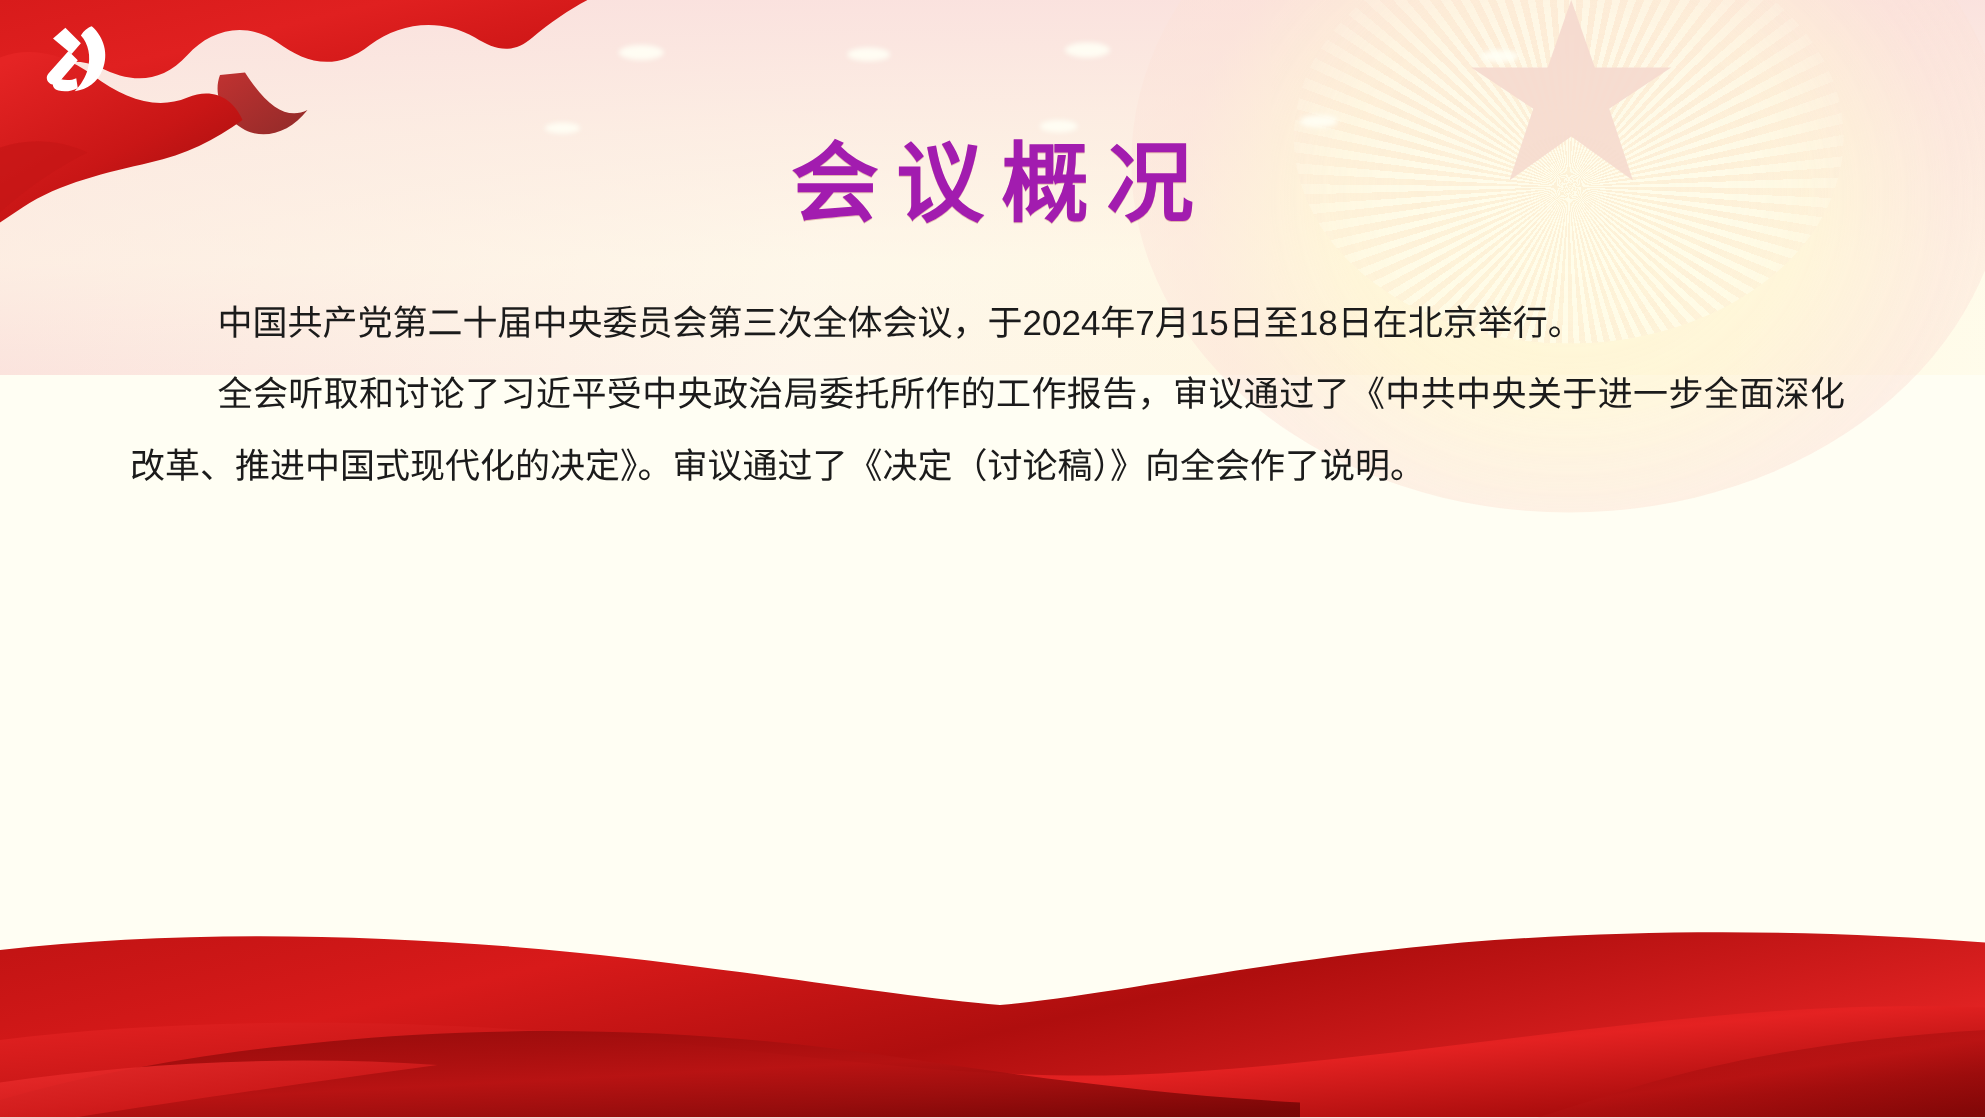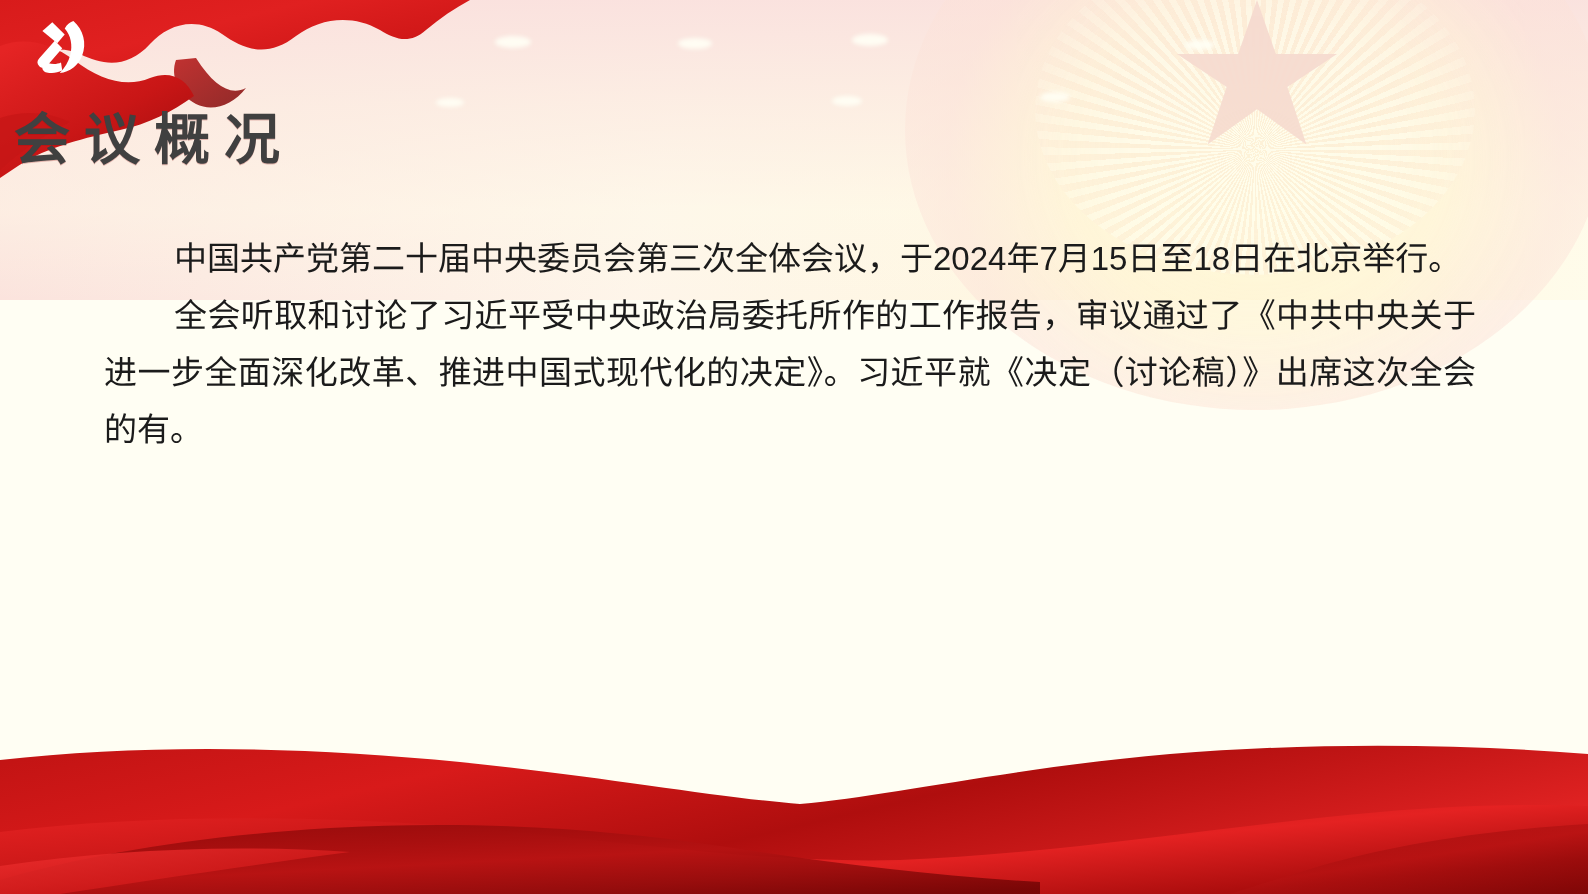--- a/index.html
+++ b/index.html
@@ -122,36 +122,36 @@
   .content {
     position: absolute;
     left: 0; top: 0;
     width: 1588px; height: 894px;
   }
 
   .page-title {
     position: absolute;
     left: 0; top: 112px;
     width: 1588px;
-    text-align: left;
-    font-size: 56px;
+    text-align: center;
+    font-size: 70px;
     font-weight: bold;
-    color: #404040;
+    color: #a21caf;
     letter-spacing: 14px;
     text-indent: 14px;
     line-height: 1.0;
     font-family: "Liberation Sans", "DejaVu Sans", sans-serif;
     text-shadow: 0 1px 0 rgba(150,10,10,0.25);
   }
 
   .body-text {
     position: absolute;
     left: 104px; top: 230px;
     width: 1372px;
-    font-size: 33px;
+    font-size: 28px;
     line-height: 57px;
     color: #1b1b1b;
     text-align: justify;
     text-justify: inter-character;
     font-family: "Liberation Sans", "DejaVu Sans", sans-serif;
   }
   .body-text p {
     margin: 0;
     text-indent: 70px;
     text-align: justify;
@@ -280,17 +280,17 @@
                L1588,190 Z" fill="url(#w3)" opacity="0.7"></path>
     </svg>
   </div>
 
   <div class="content">
 
     <div class="page-title">会议概况</div>
 
     <div class="body-text">
       <p>中国共产党第二十届中央委员会第三次全体会议，于2024年7月15日至18日在北京举行。</p>
-      <p>全会听取和讨论了习近平受中央政治局委托所作的工作报告，审议通过了《中共中央关于进一步全面深化改革、推进中国式现代化的决定》。习近平就《决定（讨论稿）》出席这次全会的有。</p>
+      <p>全会听取和讨论了习近平受中央政治局委托所作的工作报告，审议通过了《中共中央关于进一步全面深化改革、推进中国式现代化的决定》。审议通过了《决定（讨论稿）》向全会作了说明。</p>
     </div>
 
   </div>
 </div>
 
 </body></html>

